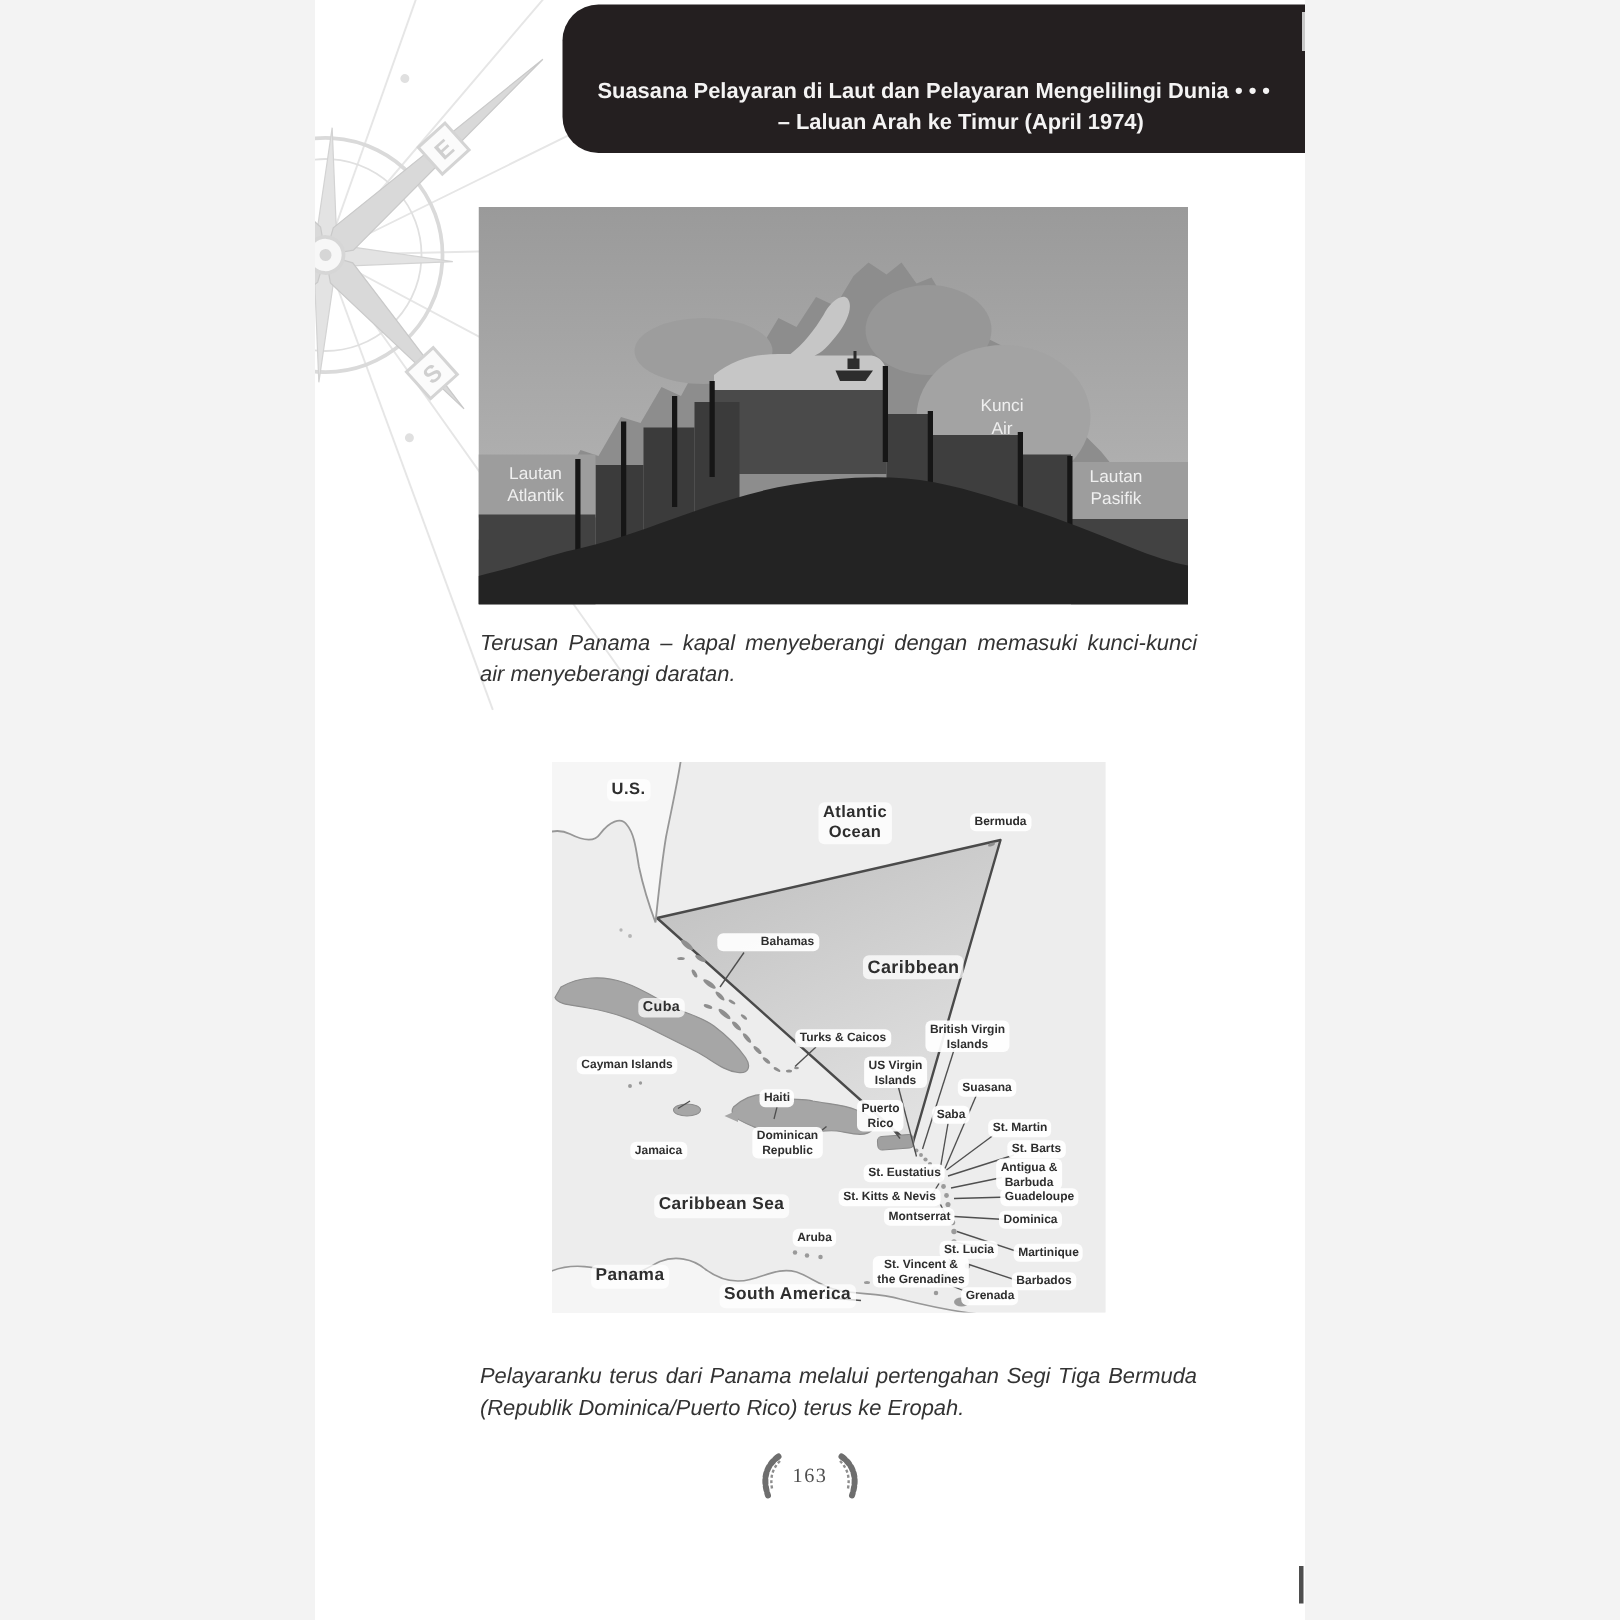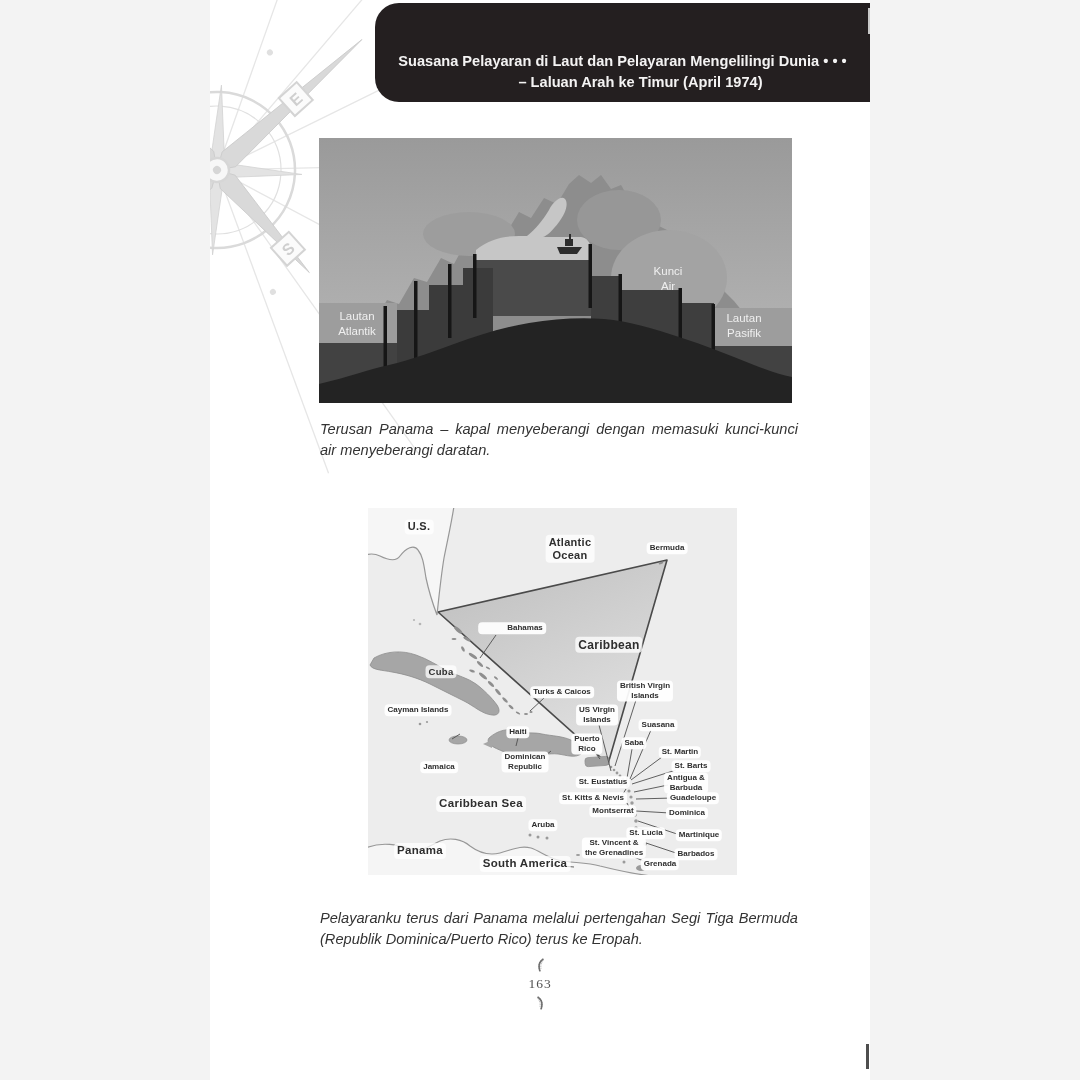--- a/index.html
+++ b/index.html
@@ -44,21 +44,21 @@
   .map svg{position:absolute;left:0;top:0;}
   .map-label{
     position:absolute;transform:translate(-50%,-50%);
     background:rgba(255,255,255,0.93);border-radius:4px;padding:1px 3px;
     font-size:8px;font-weight:bold;color:#2e2e2e;line-height:1.2;
     text-align:center;white-space:pre-line;
   }
   .map-label.big{background:rgba(255,255,255,0.75);letter-spacing:.3px;}
   .pagenum{
     position:absolute;left:0;top:958px;width:660px;height:52px;
-    display:flex;align-items:center;justify-content:center;gap:4px;flex-direction:column;
+    display:flex;align-items:center;justify-content:center;gap:4px;
   }
   .pagenum .num{
     font-family:"Liberation Serif", serif;font-size:13.5px;color:#4f4f4f;
     letter-spacing:1px;padding:0 2px;
   }
   .tick-top{position:absolute;left:658px;top:8px;width:3px;height:26px;background:#c9c9c9;}
   .tick-bottom{position:absolute;left:656px;top:1044px;width:3px;height:25px;background:#4e4e4e;}
 </style>
 </head>
 <body>

